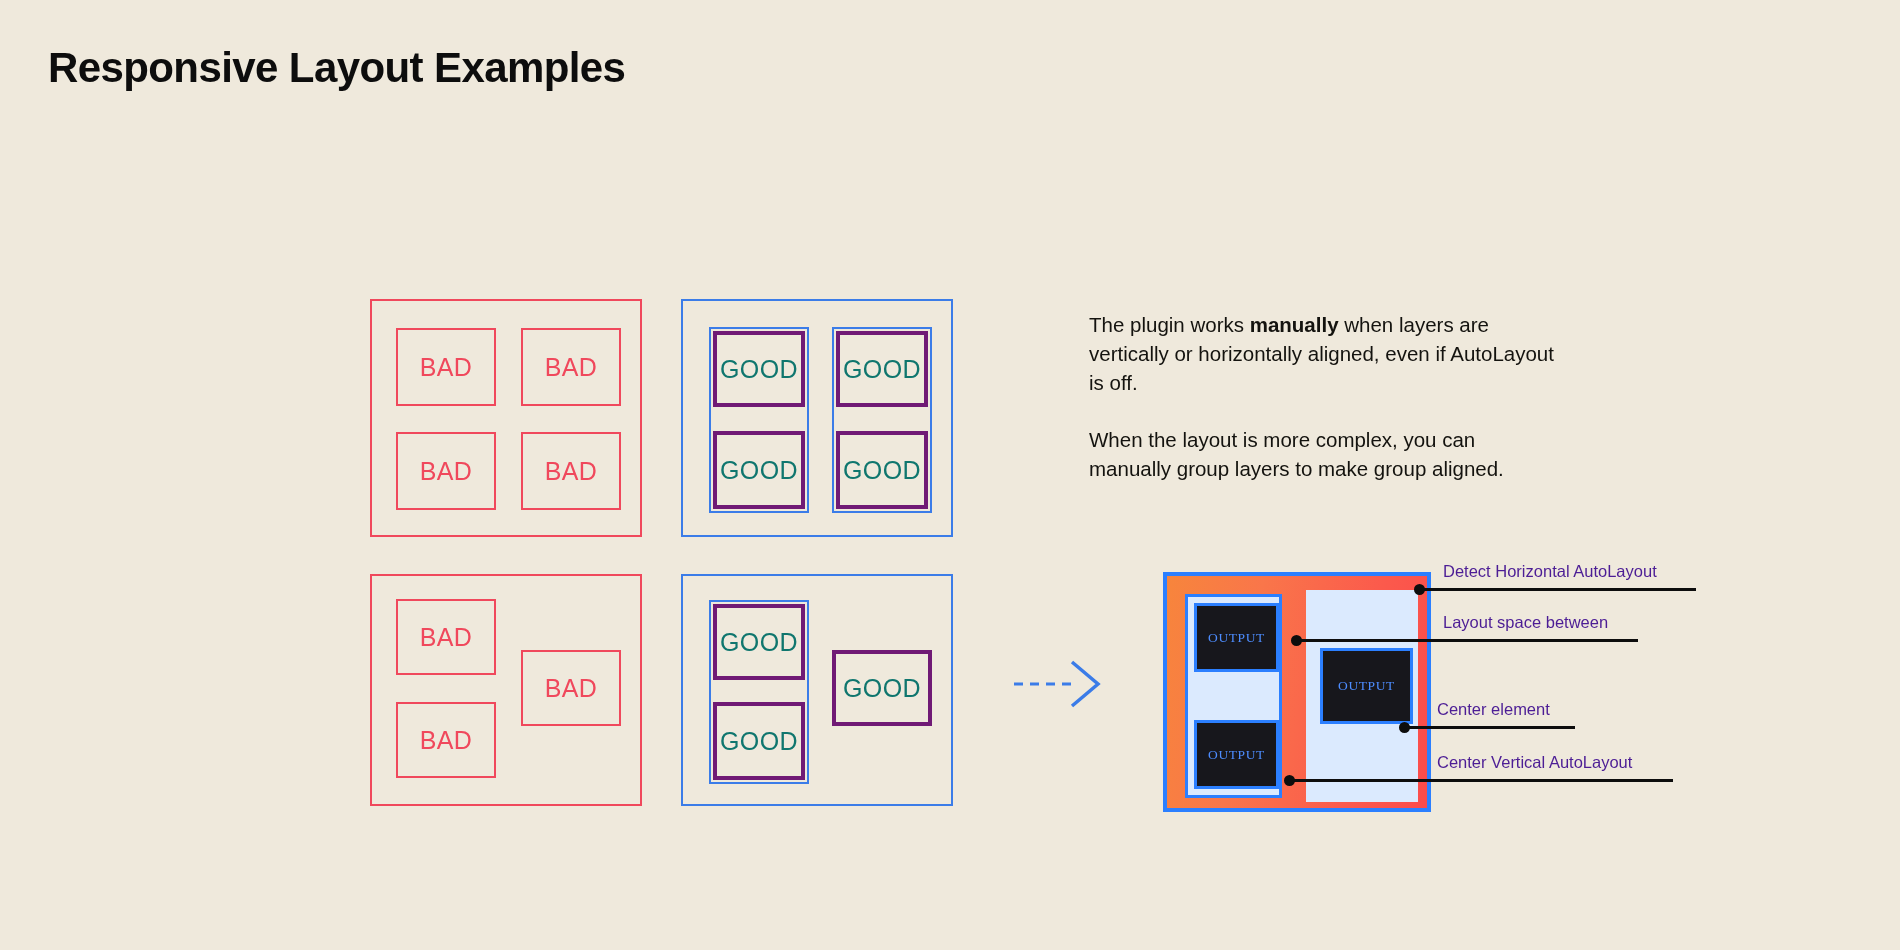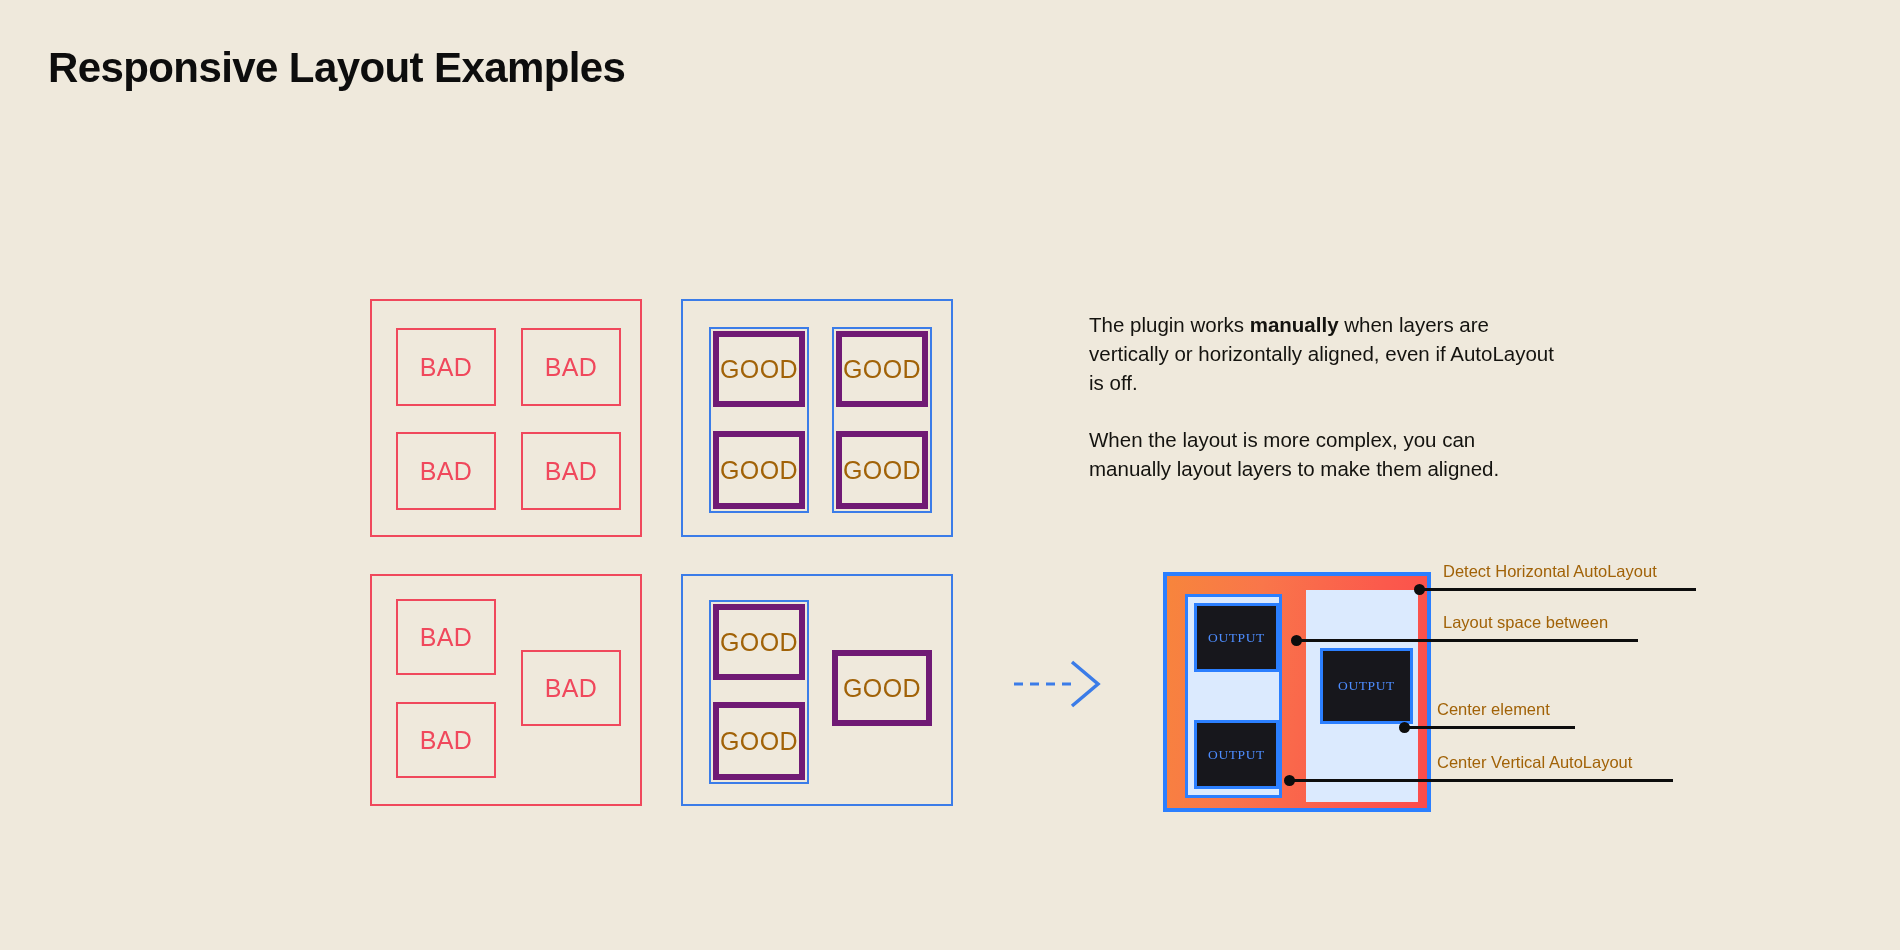--- a/index.html
+++ b/index.html
@@ -23,21 +23,21 @@
   .panel{position:absolute;box-sizing:border-box;}
   .panel.bad{border:2px solid #f0485c;}
   .panel.good{border:2px solid #3b7ce8;}
 
   .cell{
     position:absolute;box-sizing:border-box;
     display:flex;align-items:center;justify-content:center;
     font-size:25px;letter-spacing:0.4px;
   }
   .cell.bad{border:2px solid #f0485c;color:#f0485c;}
-  .cell.good{border:6px solid #701a75;color:#a16207;}
+  .cell.good{border:4px solid #701a75;color:#0f766e;}
   .group{position:absolute;box-sizing:border-box;border:2px solid #3b7ce8;}
 
   
   #copy{
     position:absolute;left:1089px;top:310px;width:470px;
     font-size:20.5px;line-height:29px;color:#14130f;
   }
   #copy p{margin:0;}
   #copy p + p{margin-top:28px;}
   #copy b{font-weight:bold;}
@@ -71,21 +71,21 @@
     color:#4d8dff;font-size:13.5px;letter-spacing:0.6px;
   }
   #out1{left:6px;top:6px;width:85px;height:69px;}
   #out2{left:6px;top:123px;width:85px;height:69px;}
   #out3{left:14px;top:58px;width:93px;height:76px;}
 
   
   .anno{position:absolute;}
   .anno .lbl{
     position:absolute;white-space:nowrap;
-    font-size:16.5px;color:#a16207;
+    font-size:16.5px;color:#4c1d95;
   }
   .anno .line{position:absolute;height:3px;background:#0d0d0d;}
   .anno .dot{
     position:absolute;width:11px;height:11px;border-radius:50%;
     background:#0d0d0d;
   }
 </style>
 </head>
 <body>
 
@@ -118,21 +118,21 @@
 
   <div class="panel good" style="left:681px;top:574px;width:272px;height:232px;">
     <div class="group" style="left:26px;top:24px;width:100px;height:184px;"></div>
     <div class="cell good" style="left:30px;top:28px;width:92px;height:76px;">GOOD</div>
     <div class="cell good" style="left:30px;top:126px;width:92px;height:78px;">GOOD</div>
     <div class="cell good" style="left:149px;top:74px;width:100px;height:76px;">GOOD</div>
   </div>
 
   <div id="copy">
     <p><span>The plugin works </span><b>manually</b><span> when layers are vertically or horizontally aligned, even if AutoLayout is off.</span></p>
-    <p>When the layout is more complex, you can manually layout layers to make them aligned.</p>
+    <p>When the layout is more complex, you can manually group layers to make group aligned.</p>
   </div>
 
   <div id="arrow">
     <svg width="92" height="48" viewBox="0 0 92 48">
       <line x1="2" y1="24" x2="62" y2="24" stroke="#3b7ce8" stroke-width="3" stroke-dasharray="9 7" stroke-linecap="butt"></line>
       <polyline points="60,2 86,24 60,46" fill="none" stroke="#3b7ce8" stroke-width="3.5" stroke-linejoin="miter" stroke-linecap="butt"></polyline>
     </svg>
   </div>
 
   <div id="result-panel">

